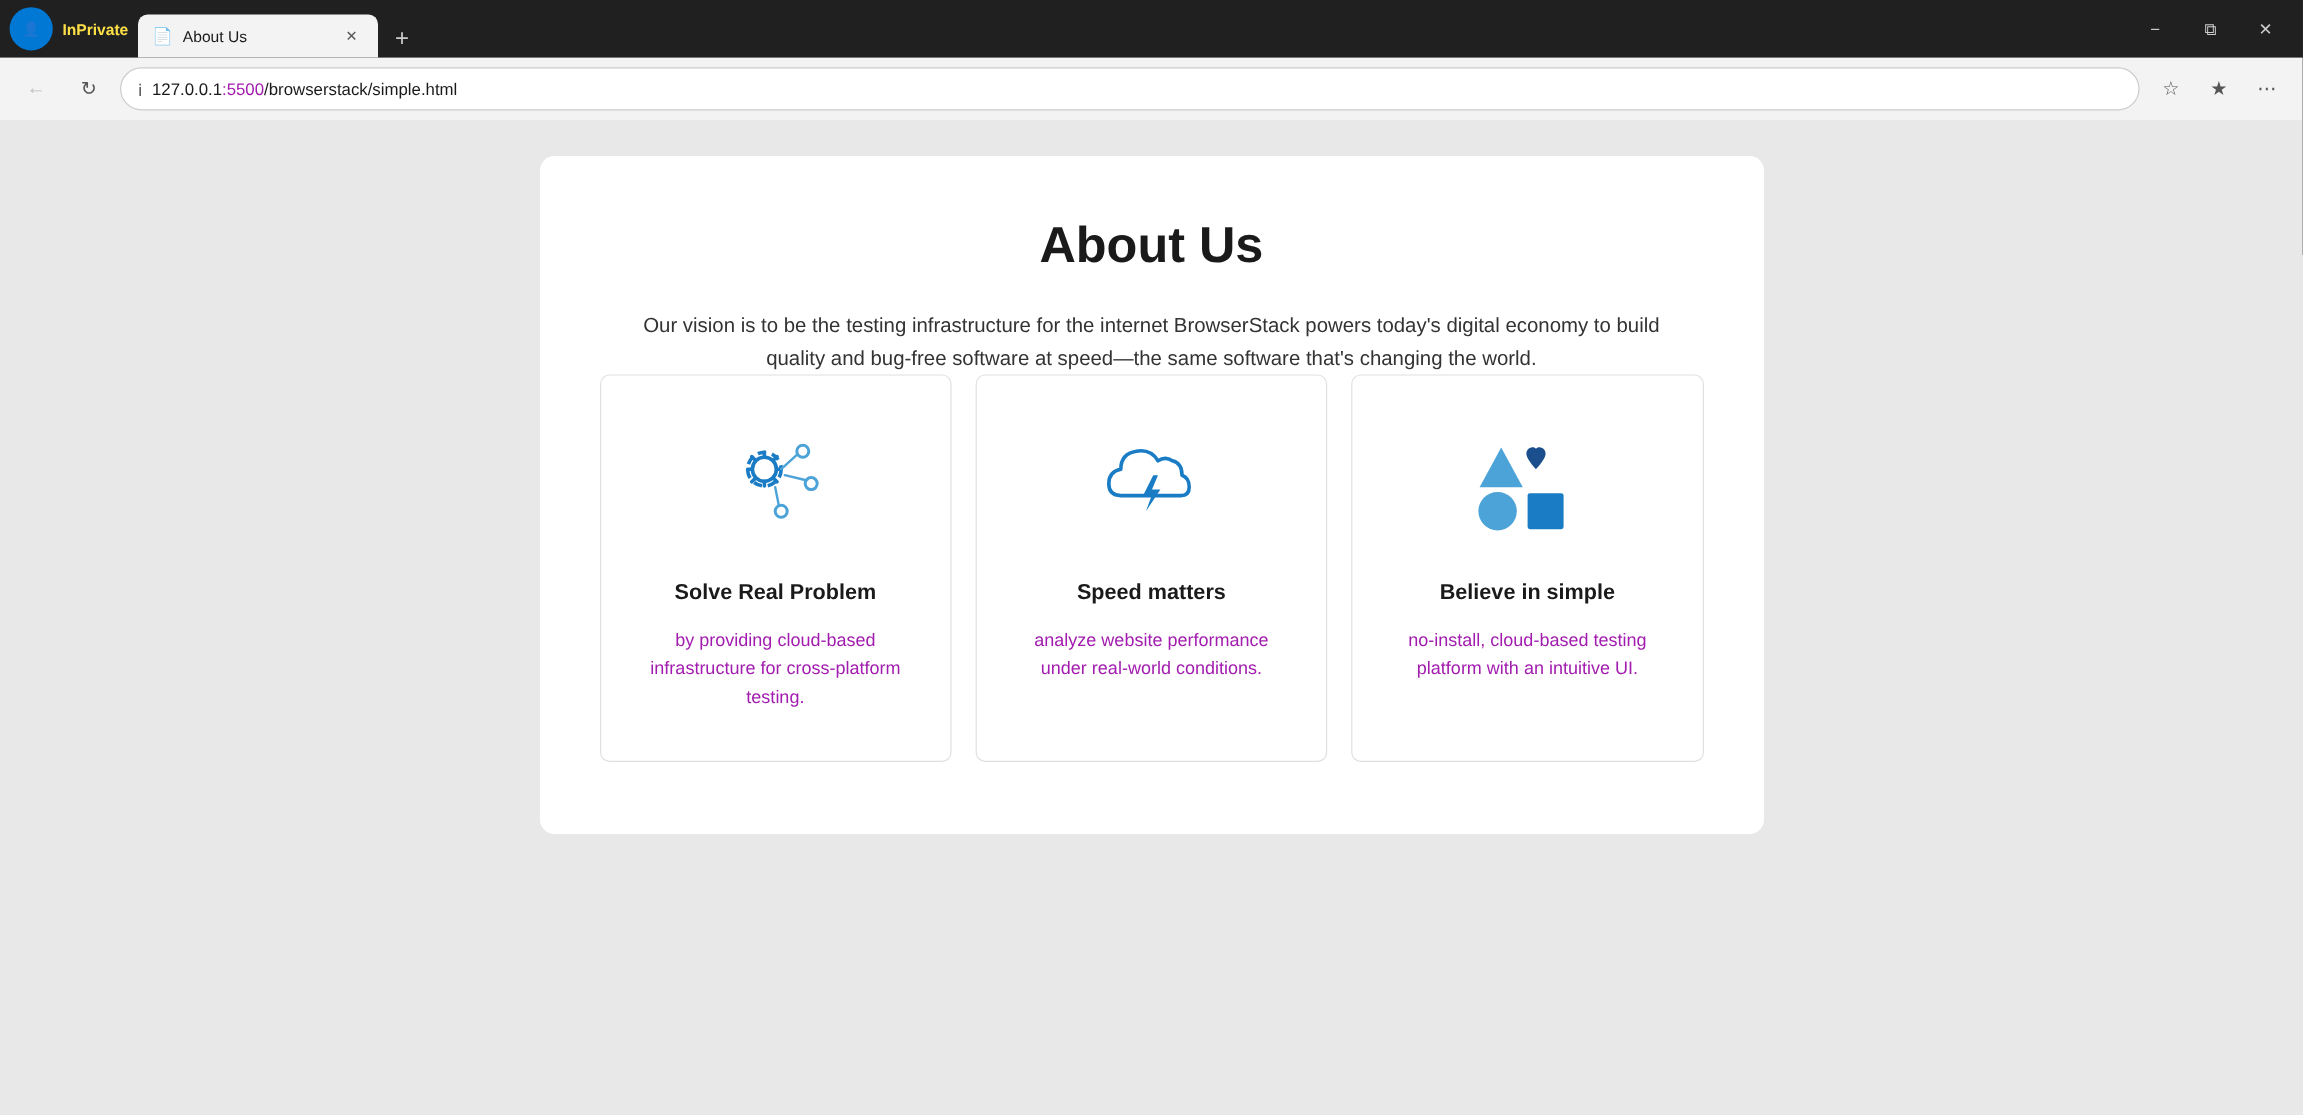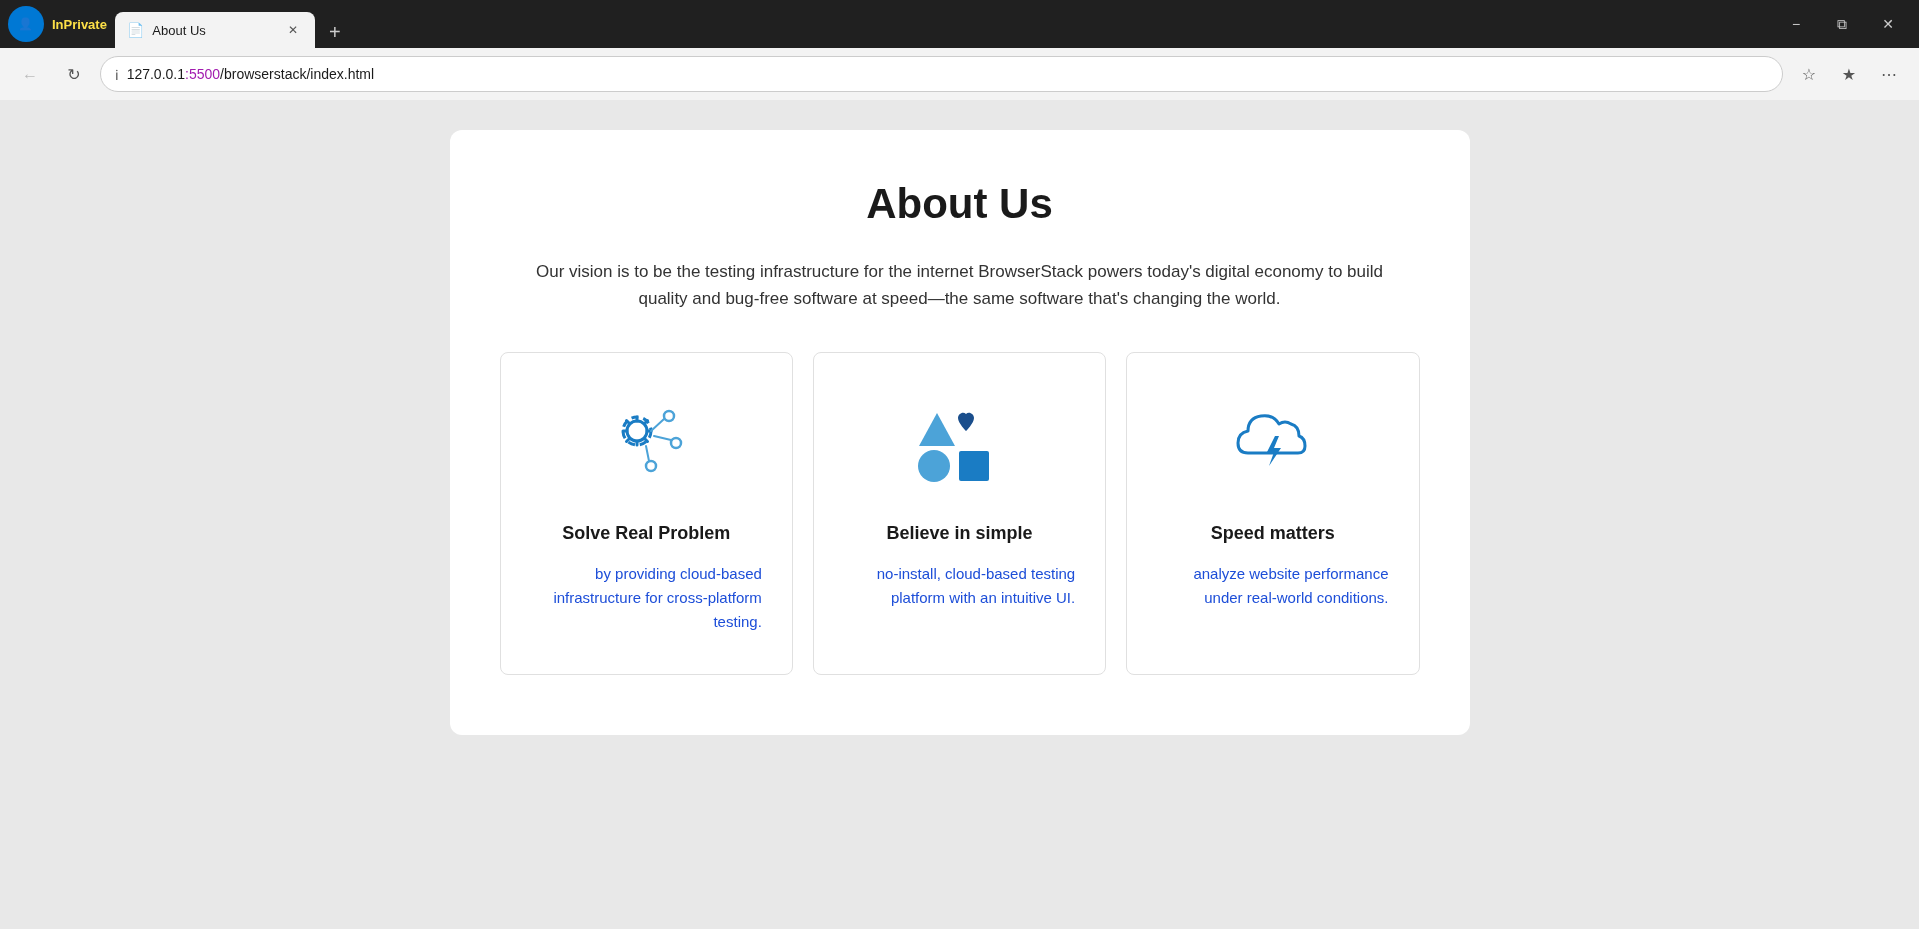--- a/index.html
+++ b/index.html
@@ -81,41 +81,41 @@
     .content-card {
       background: white; border-radius: 12px; max-width: 1020px; width: 100%;
       padding: 50px 50px 60px;
     }
     .page-title {
       text-align: center; font-size: 42px; font-weight: 700; color: #1a1a1a;
       margin-bottom: 30px;
     }
     .page-description {
       text-align: center; font-size: 17px; color: #333; line-height: 1.6;
-      margin-bottom: 40px; max-width: 860px; margin-left: auto; margin-right: auto;
+      max-width: 860px; margin-left: auto; margin-right: auto;
     }
 
     
     .cards-grid {
       display: grid; grid-template-columns: 1fr 1fr 1fr; gap: 20px;
     }
     .feature-card {
       border: 1px solid #e0e0e0; border-radius: 8px; padding: 40px 30px 40px;
       display: flex; flex-direction: column; align-items: center;
     }
     .card-icon-area {
       height: 100px; display: flex; align-items: center; justify-content: center;
       margin-bottom: 30px;
     }
     .card-title {
       font-size: 18px; font-weight: 700; color: #1a1a1a; margin-bottom: 18px;
       text-align: left;
     }
     .card-desc {
-      font-size: 15px; color: #1d4ed8; text-align: right; line-height: 1.6;
+      font-size: 15px; color: #a21caf; text-align: center; line-height: 1.6;
     }
   </style>
 </head>
 <body>
 
 <div class="browser-chrome">
   <div class="title-bar">
     <div class="title-bar-left">
       <div class="inprivate-avatar">
         <span>👤</span>
@@ -142,21 +142,21 @@
       </div>
     </div>
   </div>
 
   <div class="nav-bar">
     <div class="nav-btn disabled">←</div>
     <div class="nav-btn">↻</div>
     <div class="address-bar">
       <span class="address-info-icon">ℹ</span>
       <span class="address-text">
-        <span>127.0.0.1</span><span style="color:#a21caf">:5500</span><span>/browserstack/index.html</span>
+        <span>127.0.0.1</span><span style="color:#a21caf">:5500</span><span>/browserstack/simple.html</span>
       </span>
     </div>
     <div class="nav-right">
       <div class="nav-icon-btn">☆</div>
       <div class="nav-icon-btn">★</div>
       <div class="nav-icon-btn">⋯</div>
     </div>
   </div>
 </div>
 
@@ -186,43 +186,43 @@
             <line x1="63" y1="38" x2="80" y2="42" stroke="#4ca3d8" stroke-width="2" stroke-linecap="round"></line>
             <line x1="55" y1="48" x2="58" y2="63" stroke="#4ca3d8" stroke-width="2" stroke-linecap="round"></line>
           </svg>
         </div>
         <div class="card-title">Solve Real Problem</div>
         <div class="card-desc">by providing cloud-based infrastructure for cross-platform testing.</div>
       </div>
 
       <div class="feature-card">
         <div class="card-icon-area">
+          <svg width="100" height="90" viewBox="0 0 100 90">
+
+            <path d="M25 55 Q15 55 15 45 Q15 35 25 33 Q25 20 38 18 Q50 16 56 26 Q62 22 68 26 Q76 28 76 38 Q82 40 82 48 Q82 55 75 55 Z" fill="none" stroke="#1a7cc4" stroke-width="3" stroke-linejoin="round"></path>
+
+            <path d="M52 38 L44 54 L51 54 L46 68 L58 50 L51 50 L56 38 Z" fill="#1a7cc4"></path>
+          </svg>
+        </div>
+        <div class="card-title">Speed matters</div>
+        <div class="card-desc">analyze website performance under real-world conditions.</div>
+      </div>
+
+      <div class="feature-card">
+        <div class="card-icon-area">
           <svg width="110" height="90" viewBox="0 0 110 90">
 
             <polygon points="33,15 15,48 51,48" fill="#4ca3d8"></polygon>
 
             <path d="M70 20 C70 16 65 13 62 16 C59 13 54 16 54 20 C54 25 62 33 62 33 C62 33 70 25 70 20 Z" fill="#1a4e8c"></path>
 
             <circle cx="30" cy="68" r="16" fill="#4ca3d8"></circle>
 
             <rect x="55" y="53" width="30" height="30" rx="2" fill="#1a7cc4"></rect>
           </svg>
         </div>
         <div class="card-title">Believe in simple</div>
         <div class="card-desc">no-install, cloud-based testing platform with an intuitive UI.</div>
       </div>
 
-      <div class="feature-card">
-        <div class="card-icon-area">
-          <svg width="100" height="90" viewBox="0 0 100 90">
-
-            <path d="M25 55 Q15 55 15 45 Q15 35 25 33 Q25 20 38 18 Q50 16 56 26 Q62 22 68 26 Q76 28 76 38 Q82 40 82 48 Q82 55 75 55 Z" fill="none" stroke="#1a7cc4" stroke-width="3" stroke-linejoin="round"></path>
-
-            <path d="M52 38 L44 54 L51 54 L46 68 L58 50 L51 50 L56 38 Z" fill="#1a7cc4"></path>
-          </svg>
-        </div>
-        <div class="card-title">Speed matters</div>
-        <div class="card-desc">analyze website performance under real-world conditions.</div>
-      </div>
-
     </div>
   </div>
 </div>
 
 </body></html>

